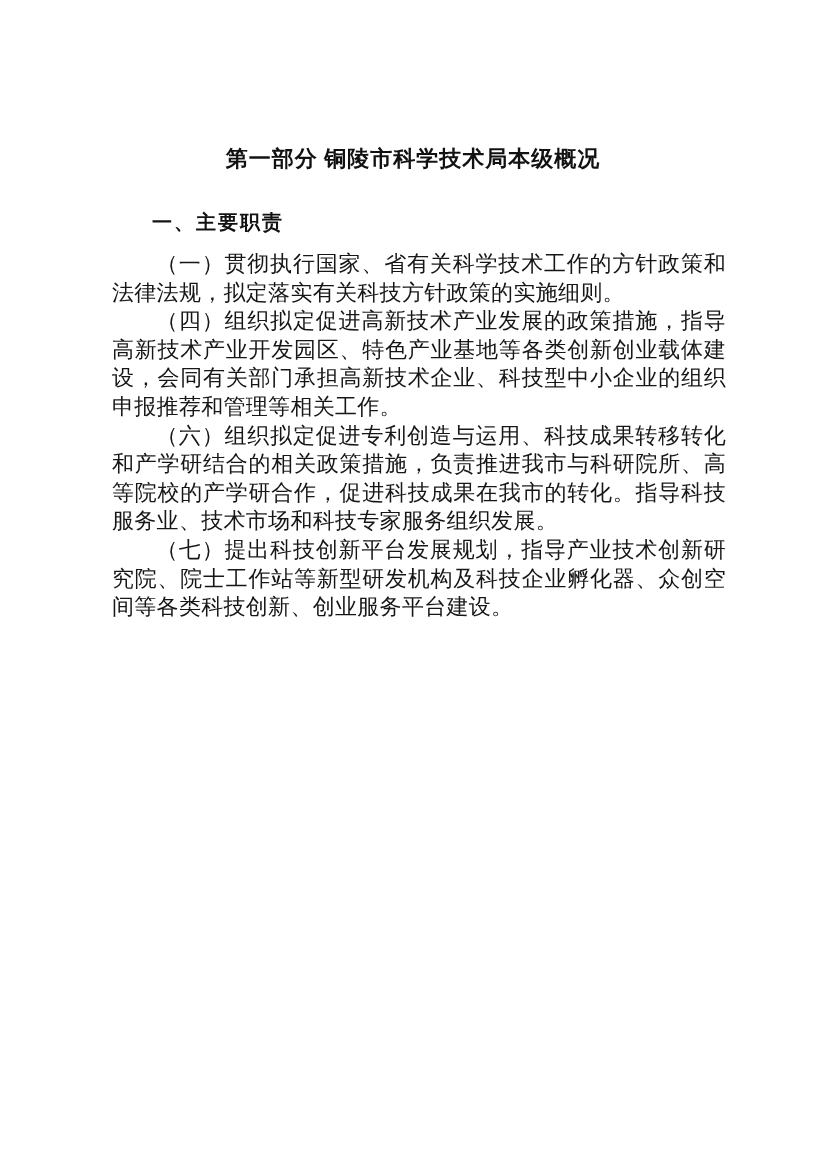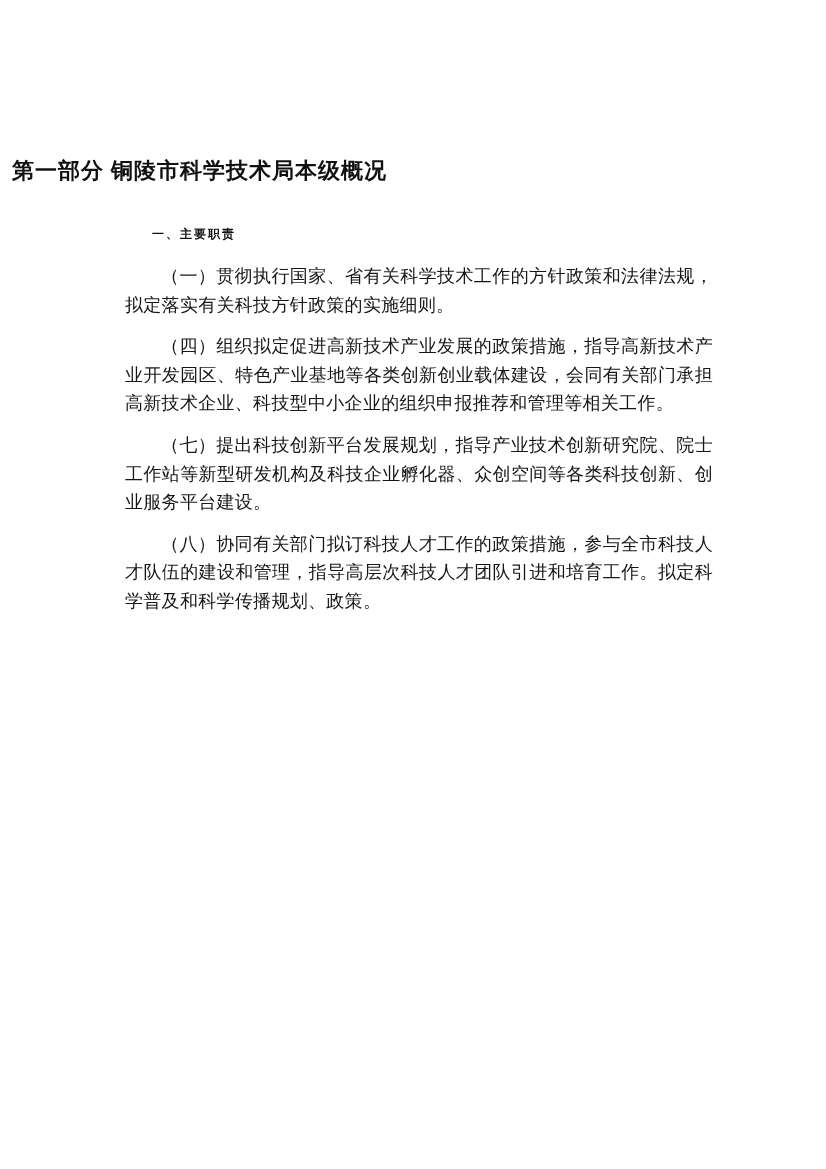--- a/index.html
+++ b/index.html
@@ -11,60 +11,60 @@
     position: relative;
     width: 826px;
     height: 1169px;
     margin: 0 auto;
     background: #ffffff;
     overflow: hidden;
     font-family: "Liberation Serif", serif;
     color: #161616;
   }
   .doc-title {
-    margin: 12px;
+    margin: 0;
     padding-top: 144px;
-    text-align: left;
-    font-family: Liberation Sans, sans-serif;
+    text-align: center;
+    font-family: Liberation Serif, serif;
     font-weight: 700;
     font-size: 22px;
     line-height: 30px;
     letter-spacing: 1px;
     color: #111111;
   }
   .content {
     margin: 33px 100px 0 112px; 
   }
   .section-heading {
     margin: 0 0 13px 0;
     font-family: "Liberation Sans", sans-serif;
     font-weight: 700;
-    font-size: 12px;
+    font-size: 20px;
     line-height: 30px;
     text-indent: 40px; 
     letter-spacing: 2px;
     color: #111111;
   }
   .body-paragraph {
-    margin: 13px;
-    font-size: 18px;
+    margin: 0;
+    font-size: 22px;
     line-height: 28.6px;
     text-align: justify;
     text-indent: 2em;
     letter-spacing: 0.3px;
     color: #161616;
   }
 </style>
 </head>
 <body>
 
 <div class="page">
   <h1 class="doc-title">第一部分 铜陵市科学技术局本级概况</h1>
 
   <div class="content">
     <h2 class="section-heading">一、主要职责</h2>
 
     <p class="body-paragraph">（一）贯彻执行国家、省有关科学技术工作的方针政策和法律法规，拟定落实有关科技方针政策的实施细则。</p>
     <p class="body-paragraph">（四）组织拟定促进高新技术产业发展的政策措施，指导高新技术产业开发园区、特色产业基地等各类创新创业载体建设，会同有关部门承担高新技术企业、科技型中小企业的组织申报推荐和管理等相关工作。</p>
+    <p class="body-paragraph">（六）组织拟定促进专利创造与运用、科技成果转移转化和产学研结合的相关政策措施，负责推进我市与科研院所、高等院校的产学研合作，促进科技成果在我市的转化。指导科技服务业、技术市场和科技专家服务组织发展。</p>
     <p class="body-paragraph">（七）提出科技创新平台发展规划，指导产业技术创新研究院、院士工作站等新型研发机构及科技企业孵化器、众创空间等各类科技创新、创业服务平台建设。</p>
-    <p class="body-paragraph">（八）协同有关部门拟订科技人才工作的政策措施，参与全市科技人才队伍的建设和管理，指导高层次科技人才团队引进和培育工作。拟定科学普及和科学传播规划、政策。</p>
   </div>
 </div>
 
 </body></html>

